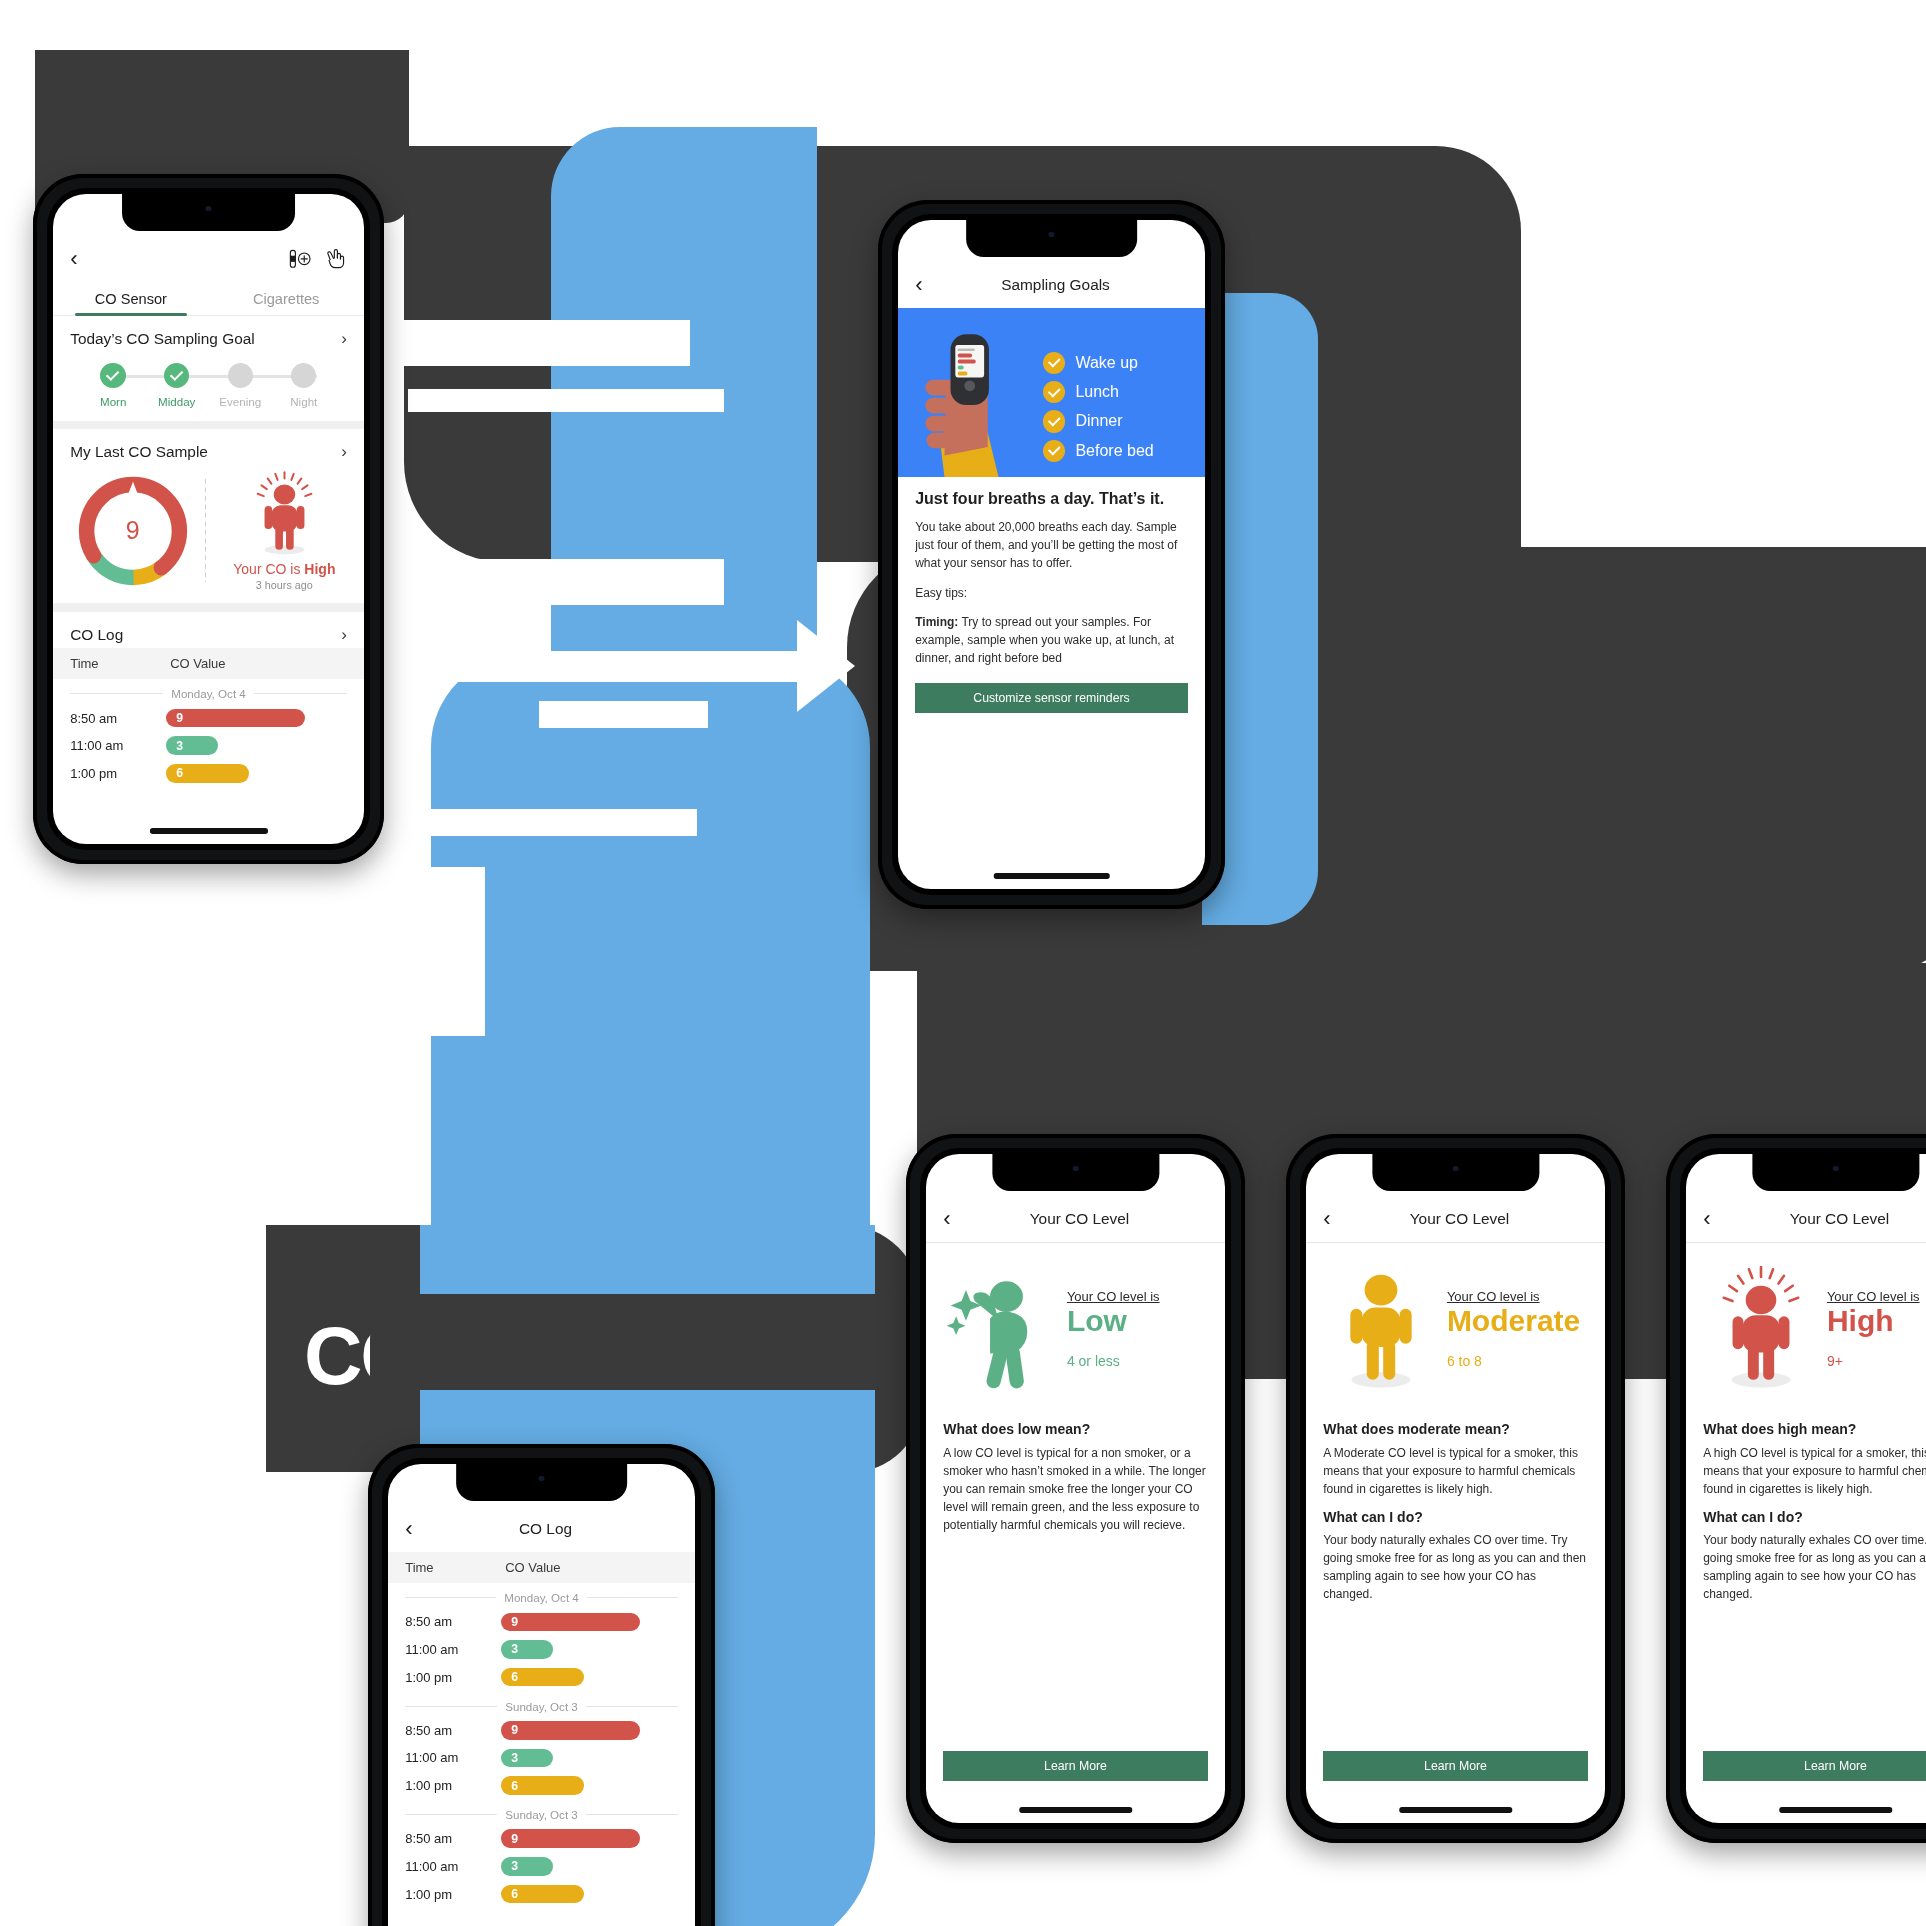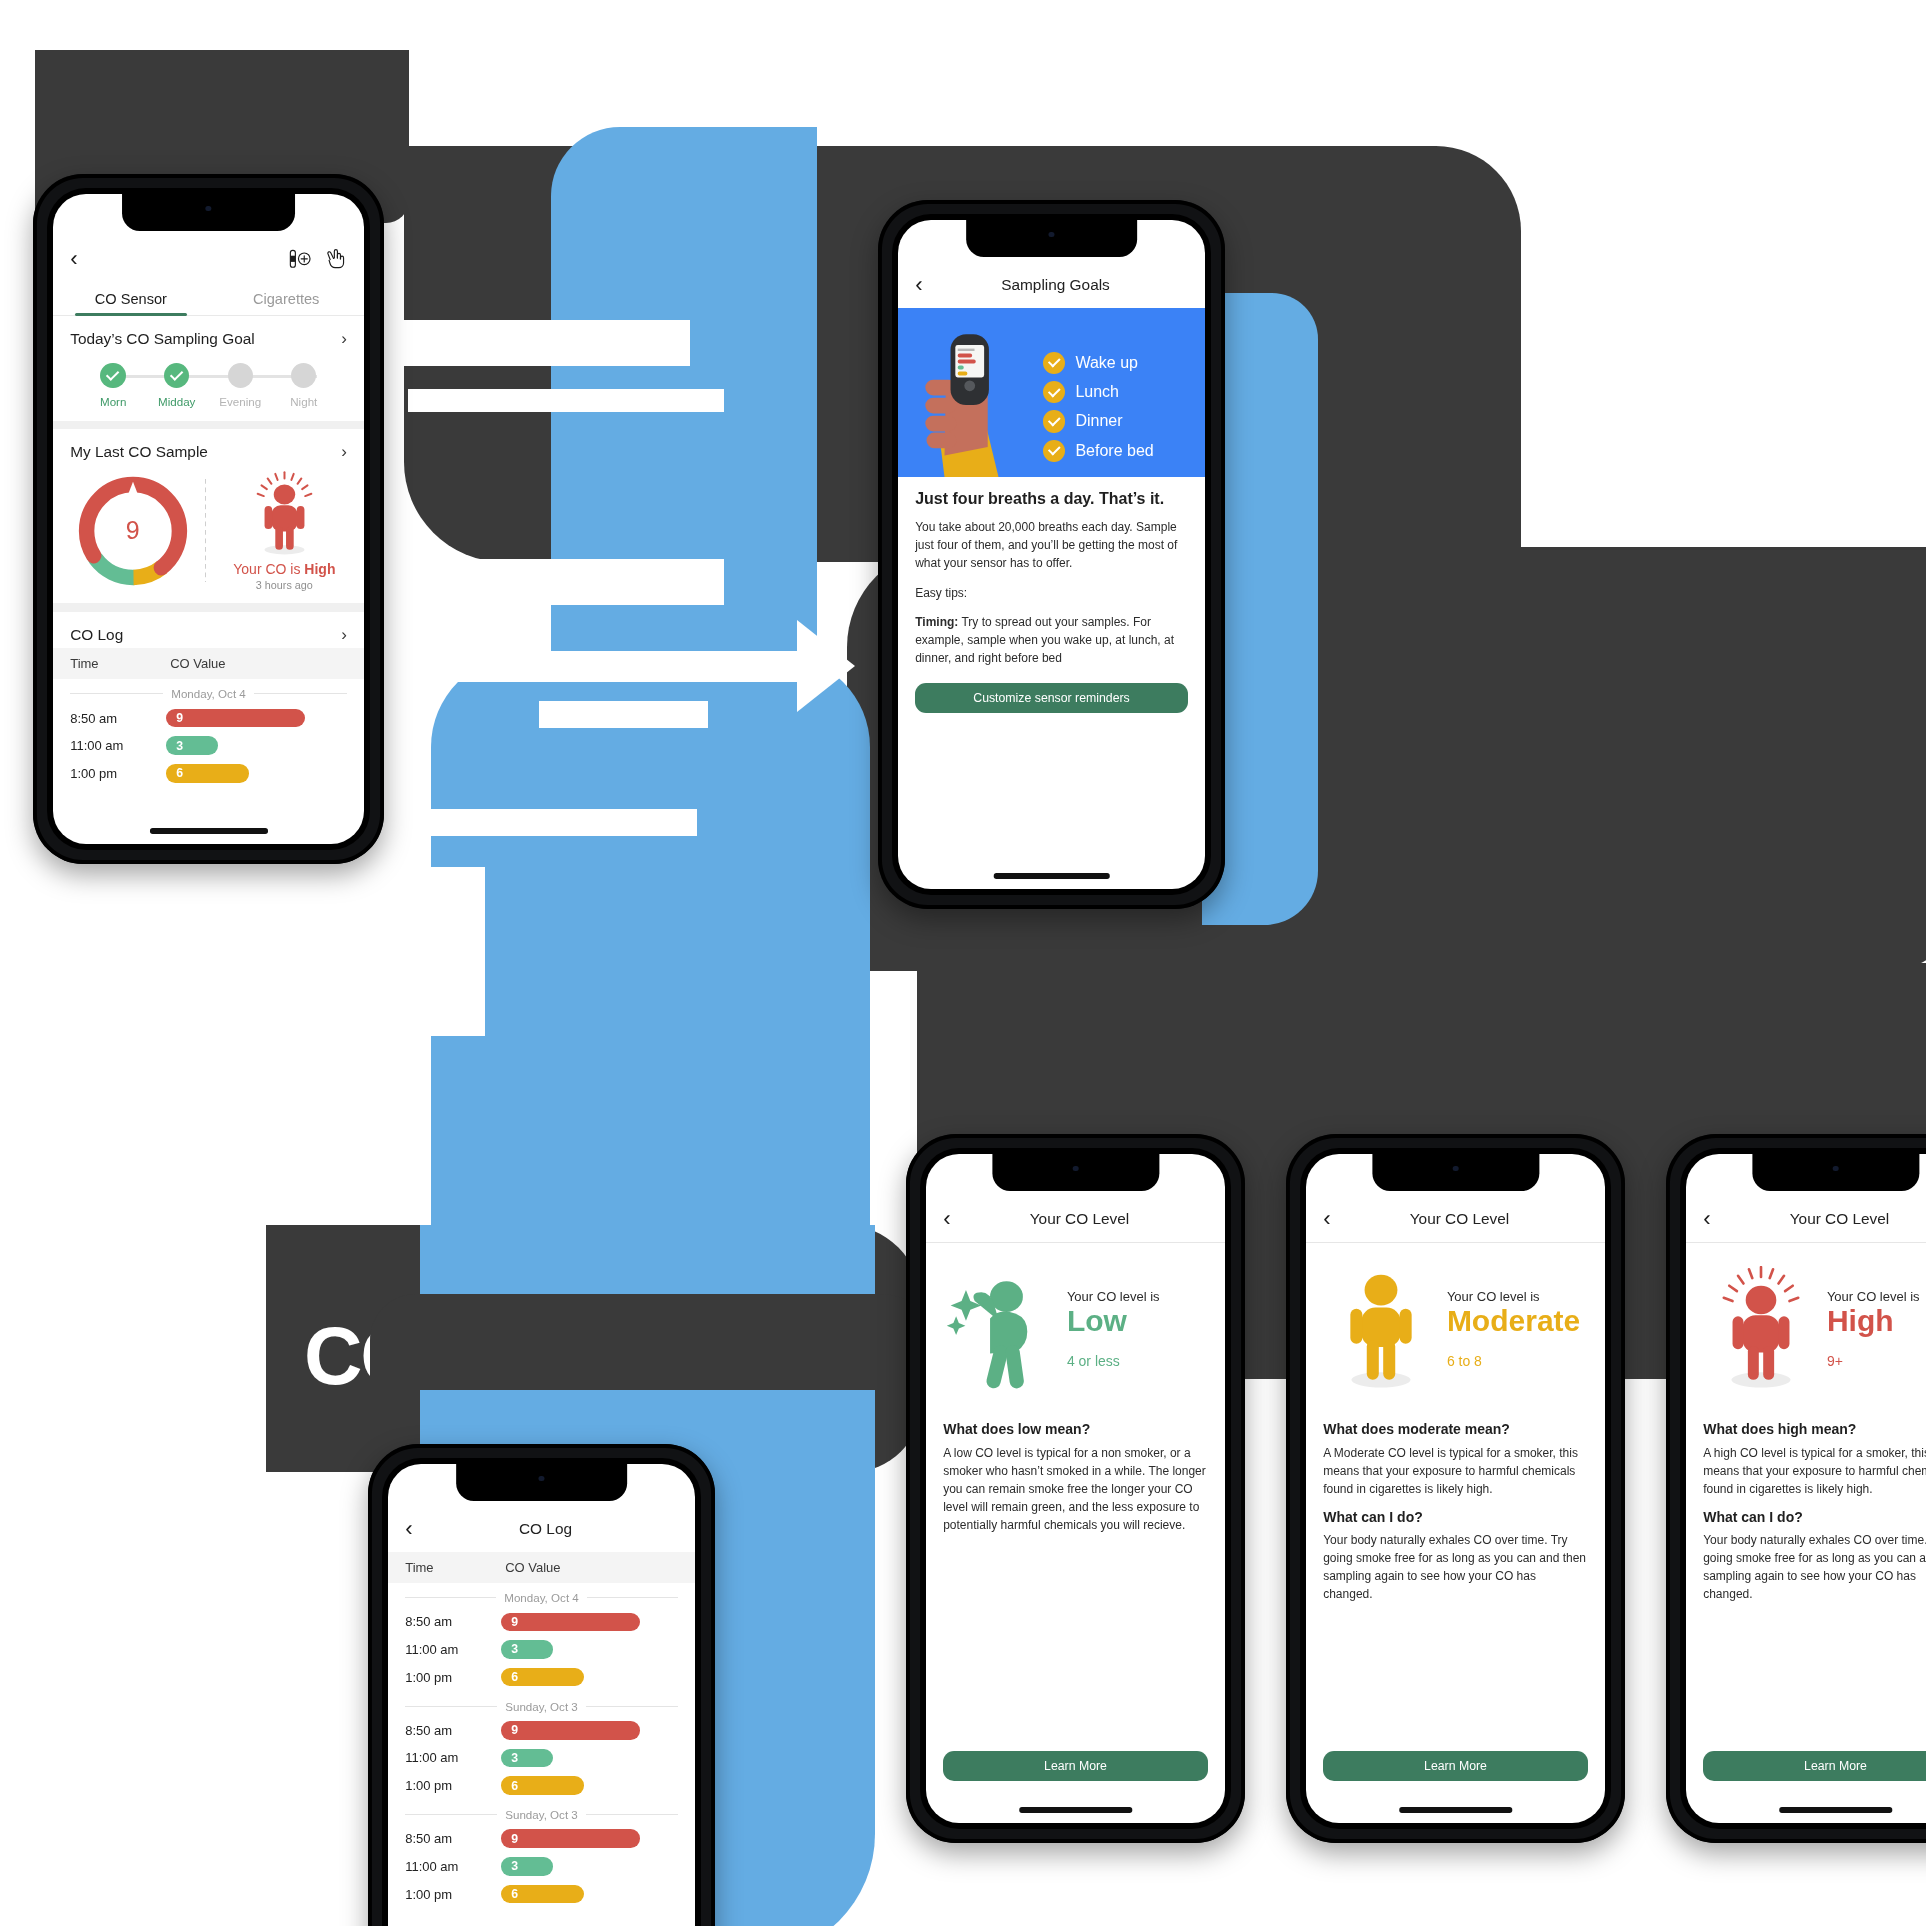--- a/index.html
+++ b/index.html
@@ -159,30 +159,30 @@
   .chk .cc::after { content:""; width:9.2px;height:5px;border-left:2.7px solid #fff;border-bottom:2.7px solid #fff;
       transform:rotate(-45deg) translate(0.8px,-1.2px); }
   .chk .ct { color:#fff; font-size:16px; }
 
   .body { padding: 13px 17px 0; }
   .h1 { font-size: 16px; font-weight:700; color:#1f1f1f; margin-bottom: 10px; }
   .p { font-size: 12px; line-height: 1.5; color:#2c2c2c; margin-bottom: 11.6px; }
   .p b { font-weight:700; }
   .cta {
     margin: 3.9px 17px 0;
-    background:#3d7c5f; color:#fff; border:none; border-radius:11px;
+    background:#3d7c5f; color:#fff; border:none; border-radius:0;
     height: 30px; width: calc(100% - 34px);
     font-size: 12.3px; font-family:"Liberation Sans", sans-serif; cursor:pointer;
   }
 
   
   .lvl-hero { display:flex; align-items:center; padding: 23px 17px 15.4px; }
   .lvl-hero .fig { width: 116px; height: 127px; position:relative; flex:none; }
   .lvl-hero .txt { padding-left: 7.7px; }
-  .lvl-hero .pre { font-size:13px; color:#2b2b2b; }
+  .lvl-hero .pre { font-size:13px; color:#2b2b2b;text-decoration:underline; }
   .lvl-hero .big { font-size: 30px; font-weight:700; line-height:1.1; }
   .lvl-hero .rng { font-size:14px;margin-top:16px; }
   .h2 { font-size: 14px; font-weight:700; color:#1f1f1f; margin-bottom: 6.2px; }
   .endlist { display:flex; align-items:center; gap:8.5px; padding: 15.4px 17px; }
   .endlist .tx { font-size:11.6px; color:#9b9b9b; }
 </style>
 </head>
 <body>
 
 <div id="stage">

